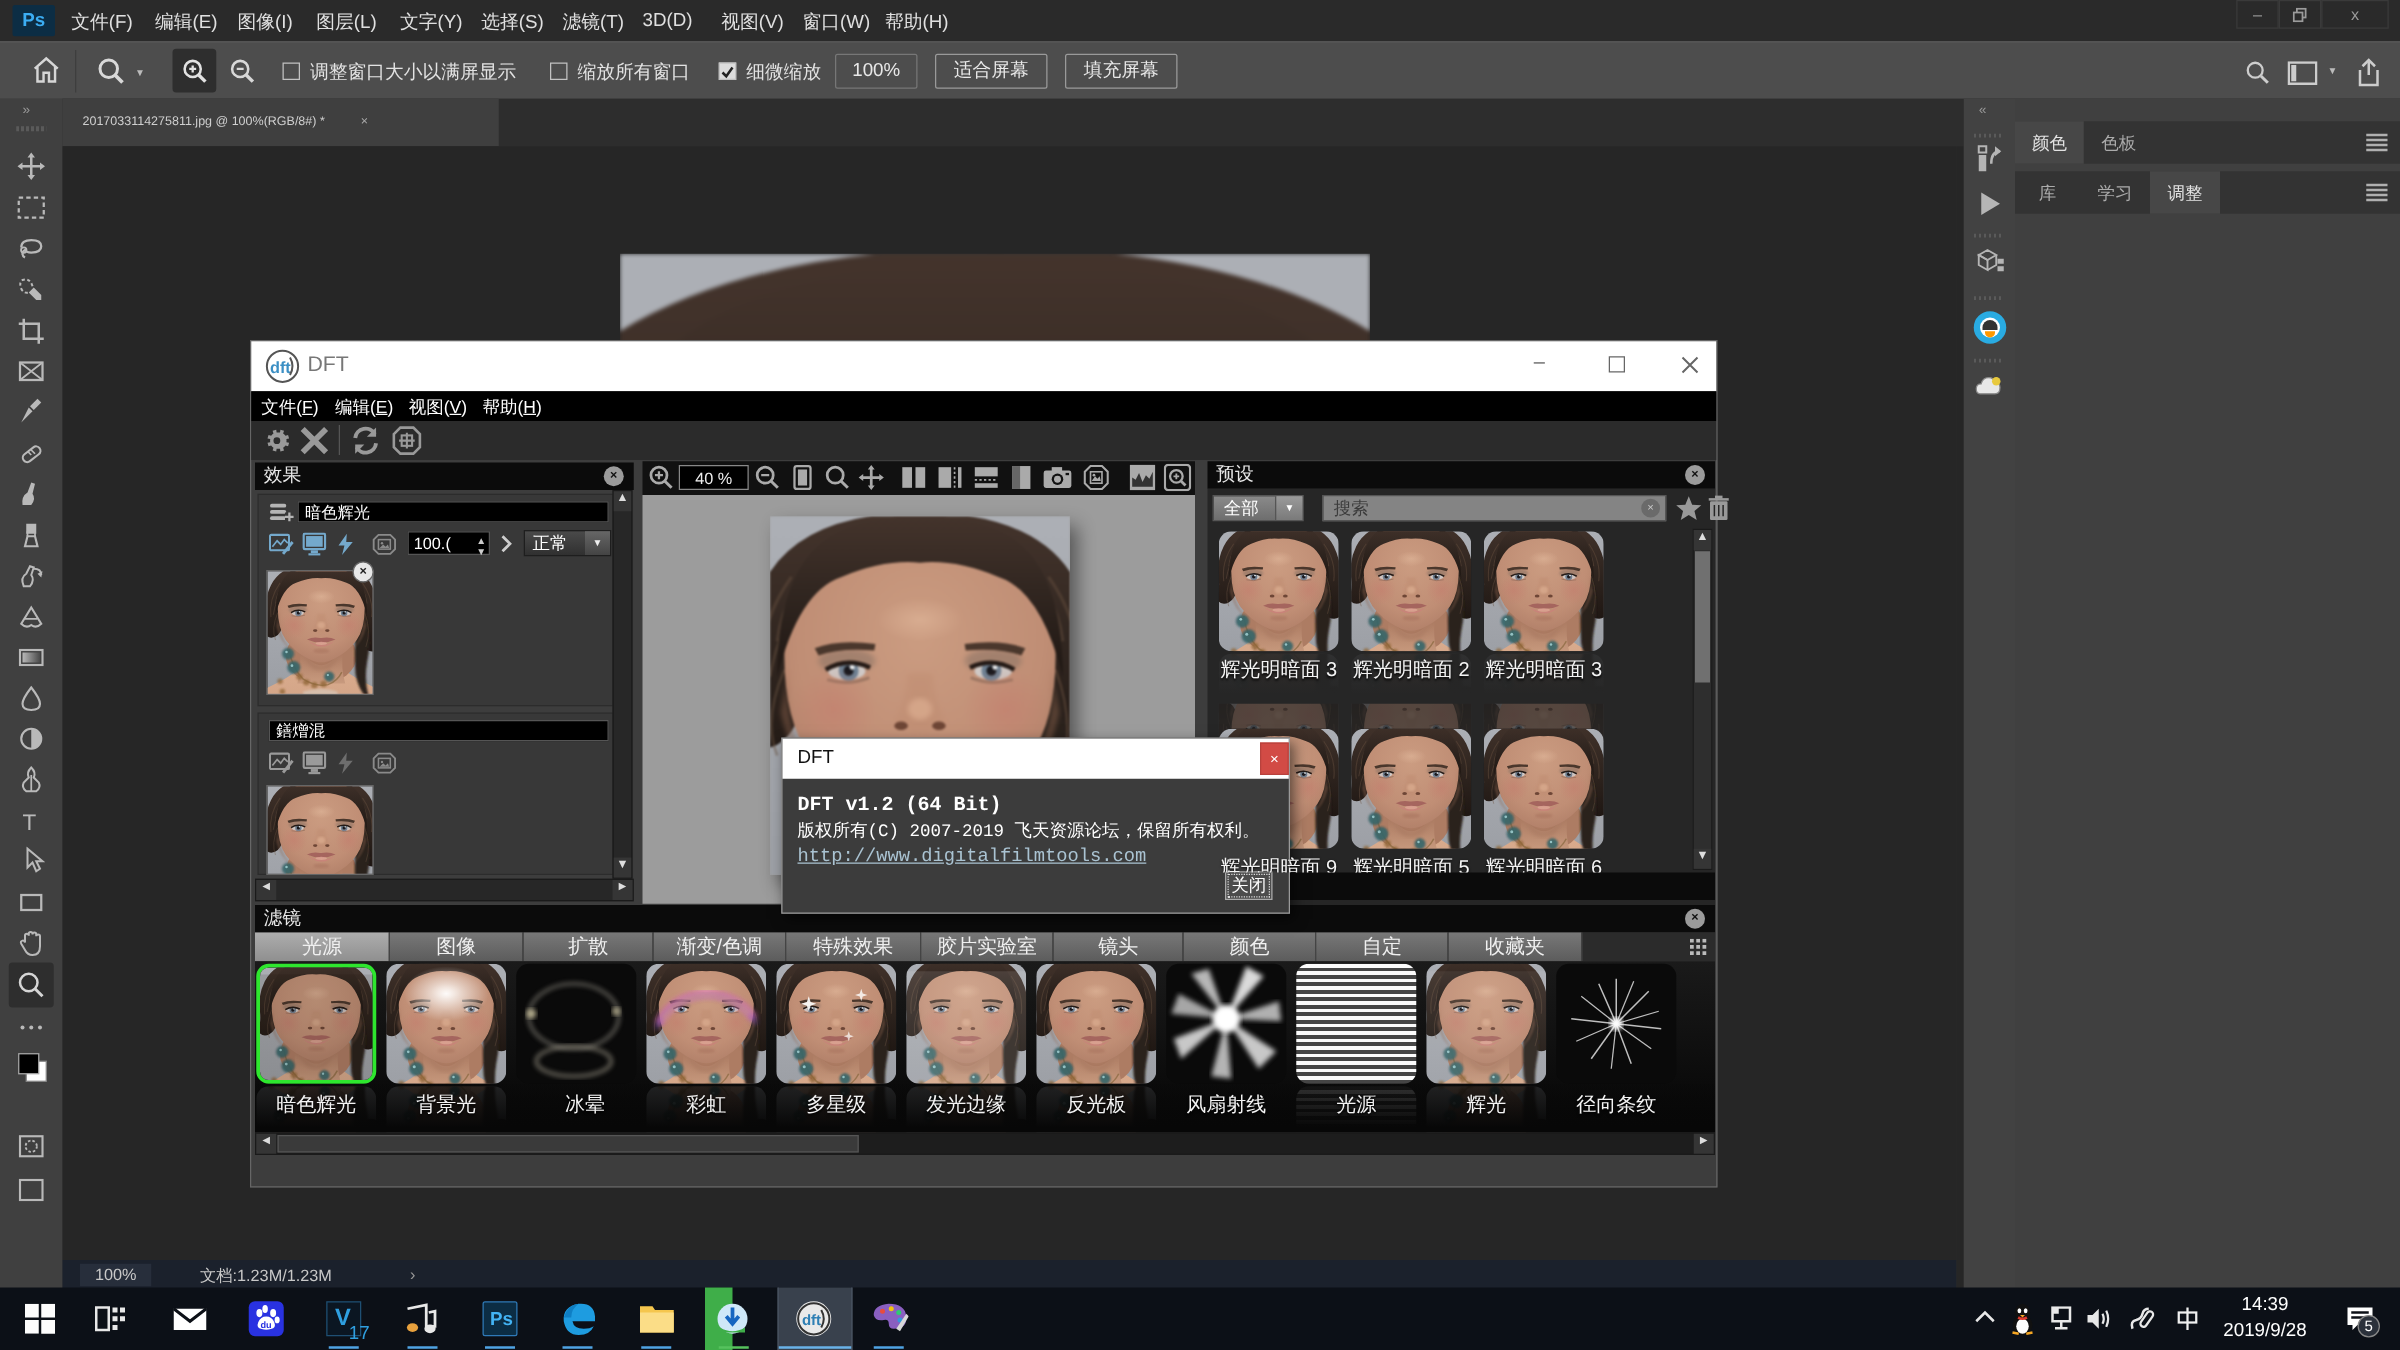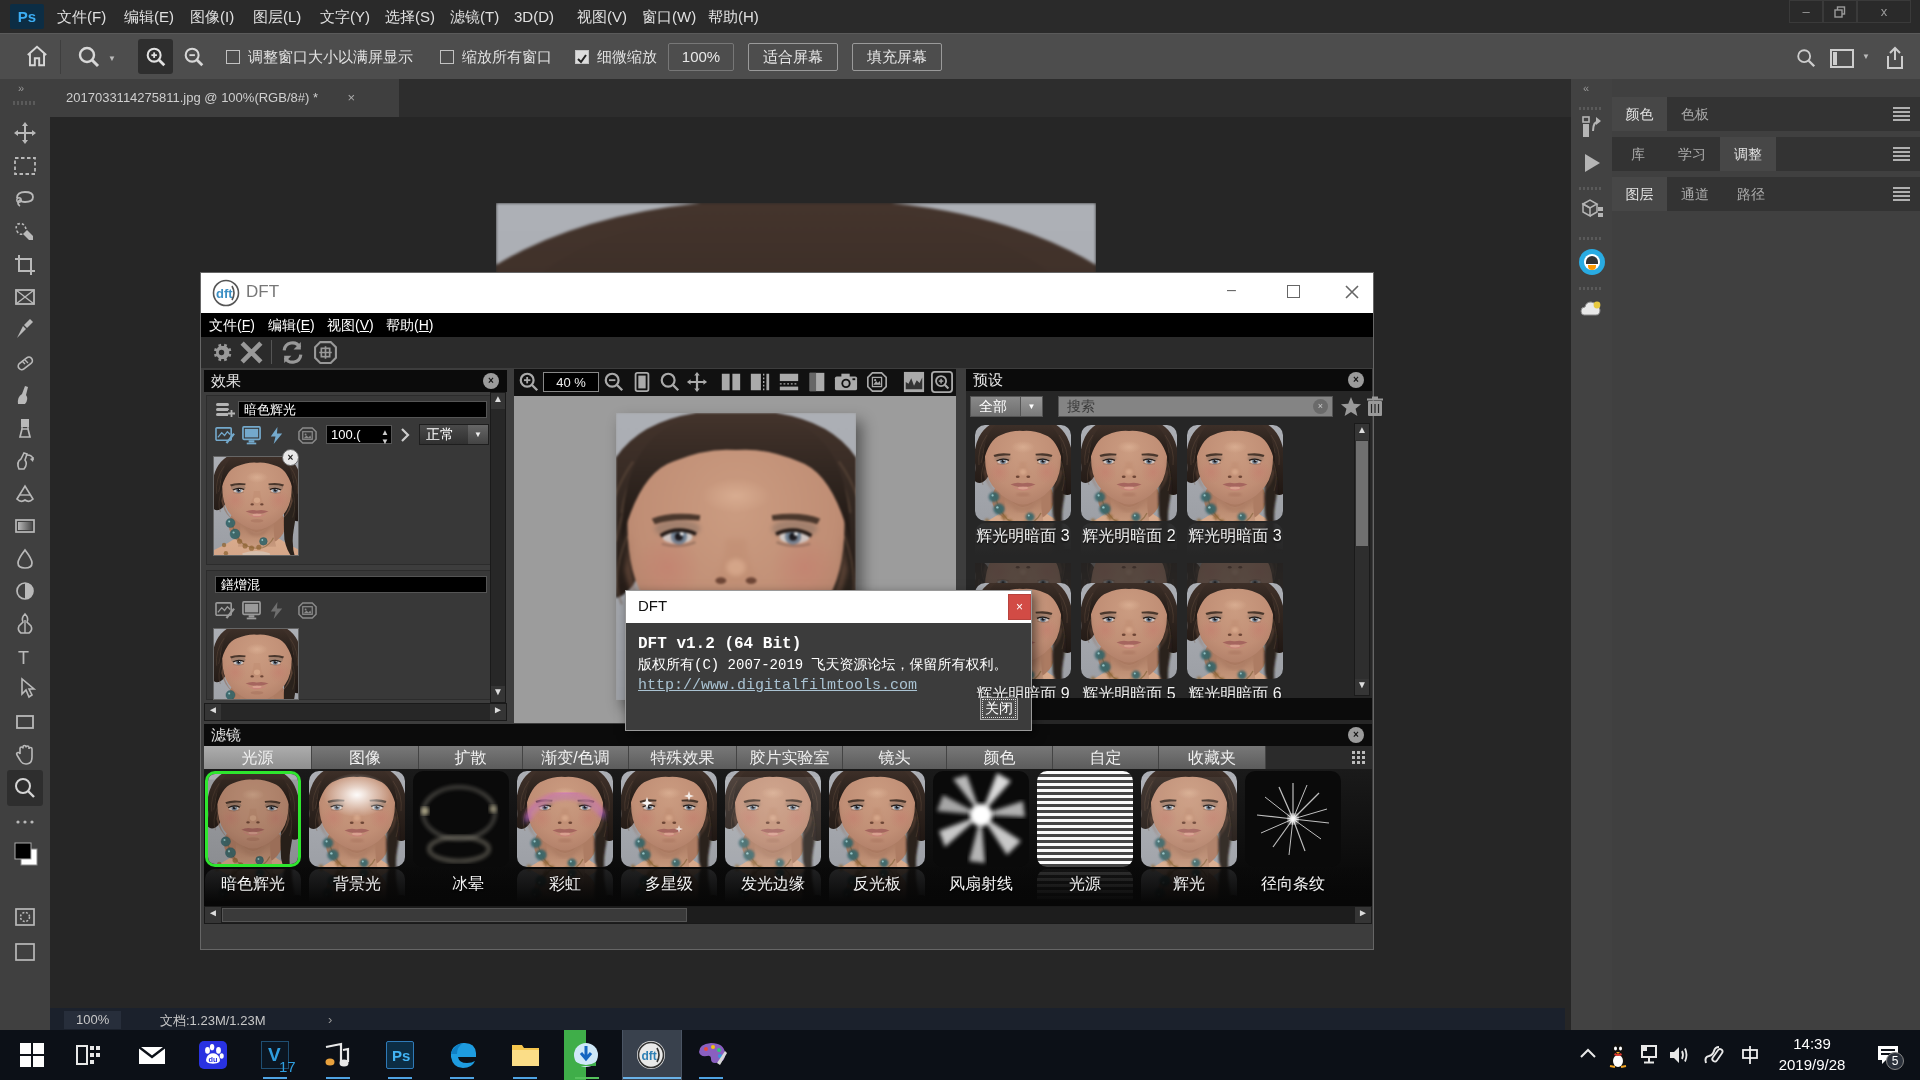--- a/index.html
+++ b/index.html
@@ -8,21 +8,21 @@
 
 #psmenu{left:0;top:0;width:1920px;height:33px;background:#2a2a2a;color:#e0e0e0;font-size:15px;}
 #psmenu .mi{position:absolute;top:8px;}
 #pslogo{left:10px;top:4px;width:34px;height:25px;background:#0c2d44;color:#3caef4;font-size:15px;font-weight:bold;text-align:center;line-height:25px;border-radius:2px;}
 .winbtn{top:0;height:23px;color:#9b9b9b;text-align:center;line-height:21px;font-size:13px;border:1px solid #3a3a3a;}
 #psopts{left:0;top:33px;width:1920px;height:46px;background:#4d4d4d;border-top:1px solid #5a5a5a;color:#e2e2e2;font-size:15px;}
 .chk{position:absolute;top:16px;width:14px;height:14px;border:1px solid #c2c2c2;background:transparent;}
 .optlbl{position:absolute;top:14px;}
 .optbtn{position:absolute;top:9px;height:28px;border:1px solid #9a9a9a;border-radius:2px;color:#e8e8e8;font-size:15px;text-align:center;line-height:26px;}
 #tabstrip{left:50px;top:79px;width:1870px;height:38px;background:#2d2d2d;}
-#doctab{left:0px;top:0px;width:349px;height:38px;background:#3f3f3f;color:#cfcfcf;font-size:13px;line-height:38px;padding-left:16px;}
+#doctab{left:0px;top:0px;width:349px;height:38px;background:#3f3f3f;color:#cfcfcf;font-size:10px;line-height:38px;padding-left:16px;}
 
 #ltool{left:0;top:79px;width:50px;height:952px;background:#404040;}
 .tico{position:absolute;left:13px;width:24px;height:24px;}
 .tico svg{width:24px;height:24px;}
 
 #canvas{left:50px;top:117px;width:1515px;height:891px;background:#262626;}
 #photostrip{left:446px;top:86px;width:600px;height:74px;overflow:hidden;}
 
 #rstrip{left:1571px;top:79px;width:41px;height:952px;background:#424242;}
 #rpanel{left:1612px;top:79px;width:308px;height:952px;background:#404040;}
@@ -438,26 +438,20 @@
     <div class="ptab act" style="left:0;width:55px">颜色</div>
     <div class="ptab" style="left:55px;width:56px">色板</div>
     <div class="pham"></div>
   </div>
   <div class="ptabrow" style="top:58px">
     <div class="ptab" style="left:0;width:52px">库</div>
     <div class="ptab" style="left:52px;width:56px">学习</div>
     <div class="ptab act" style="left:108px;width:56px">调整</div>
     <div class="pham"></div>
   </div>
-  <div class="ptabrow" style="top:98px">
-    <div class="ptab act" style="left:0;width:55px">图层</div>
-    <div class="ptab" style="left:55px;width:56px">通道</div>
-    <div class="ptab" style="left:111px;width:56px">路径</div>
-    <div class="pham"></div>
-  </div>
 </div>
 
 <div id="psstatus" class="abs">
   <span class="abs" style="left:14px;top:3px;background:#272e3b;padding:0 12px;height:18px;line-height:18px;">100%</span>
   <span class="abs" style="left:110px;top:4px;">文档:1.23M/1.23M</span>
   <span class="abs" style="left:278px;top:4px;color:#999">›</span>
 </div>
 
 <div id="taskbar" class="abs">
 

